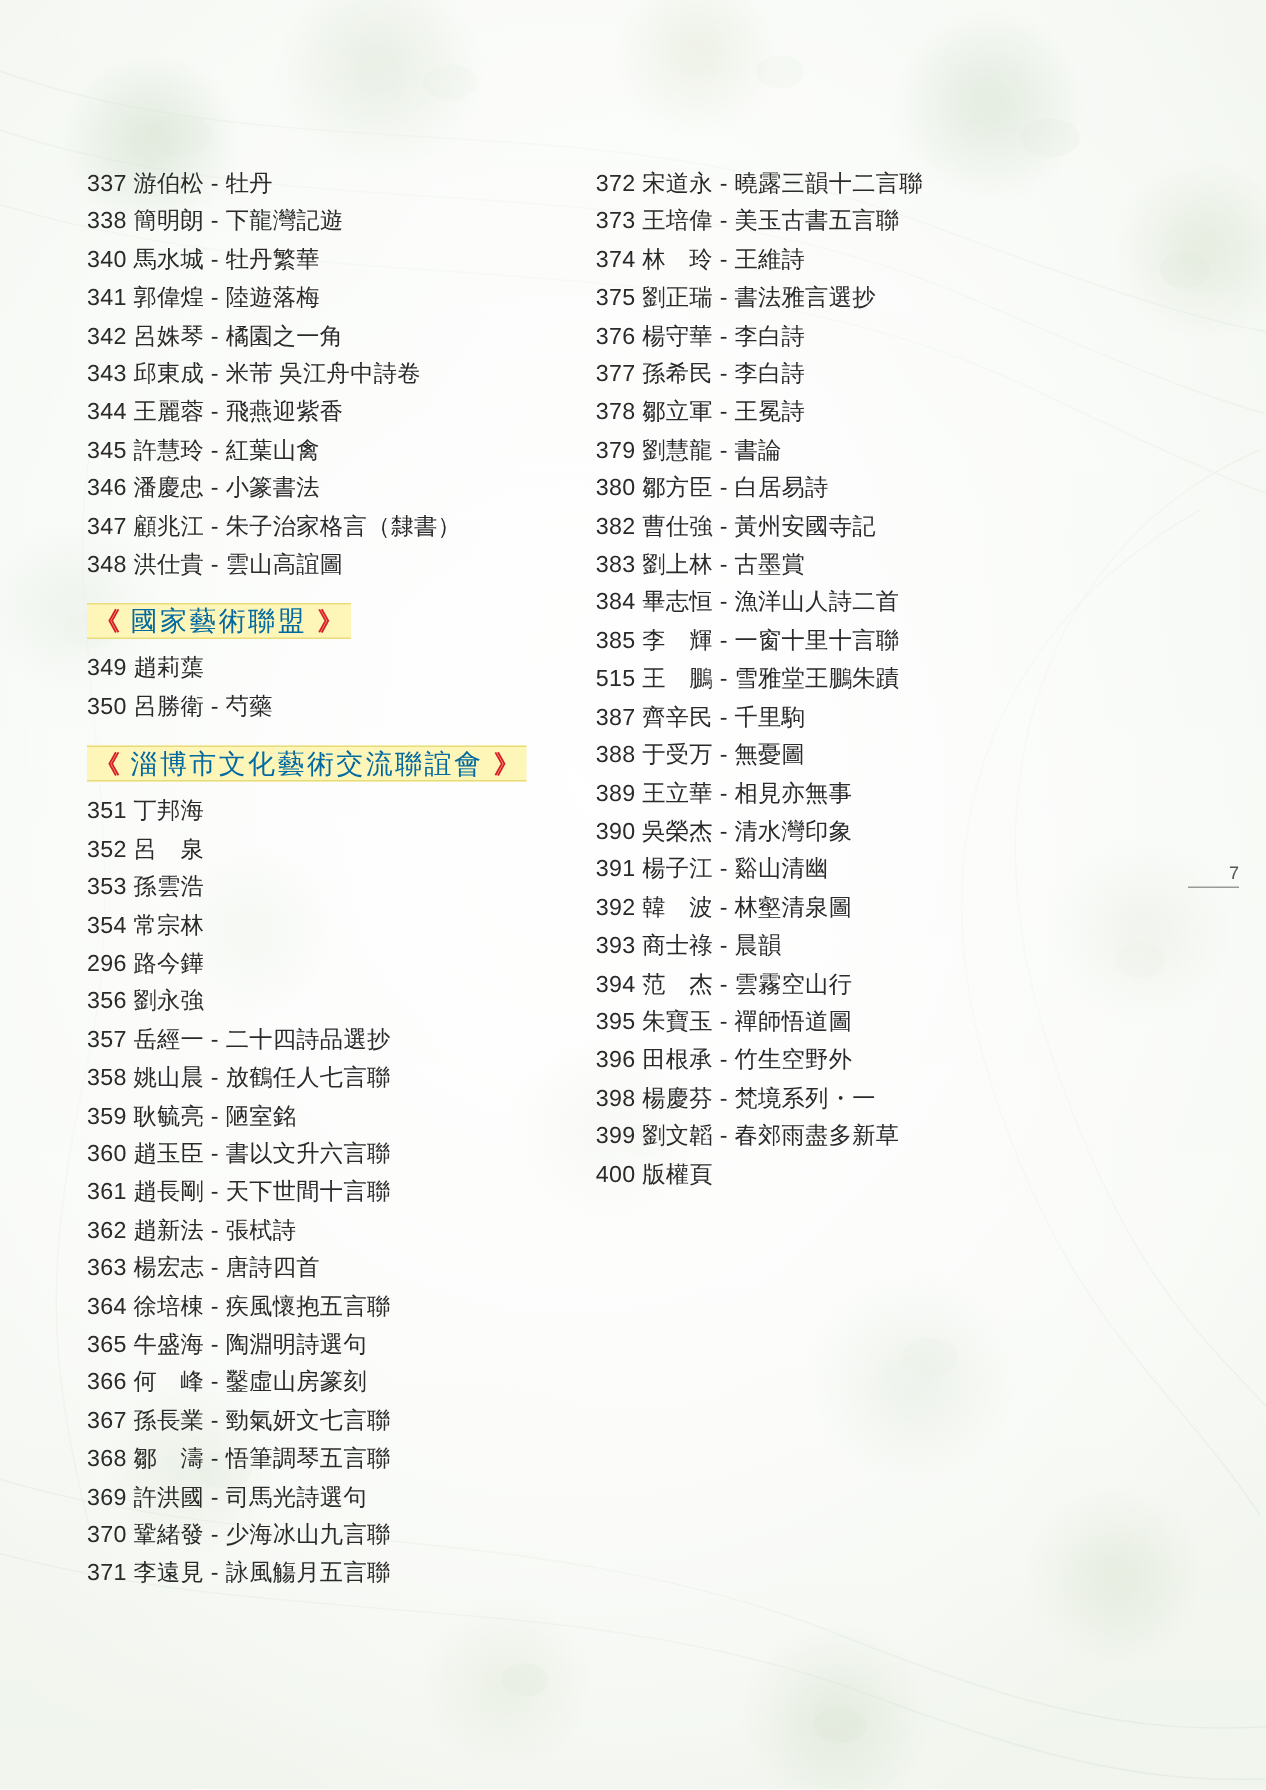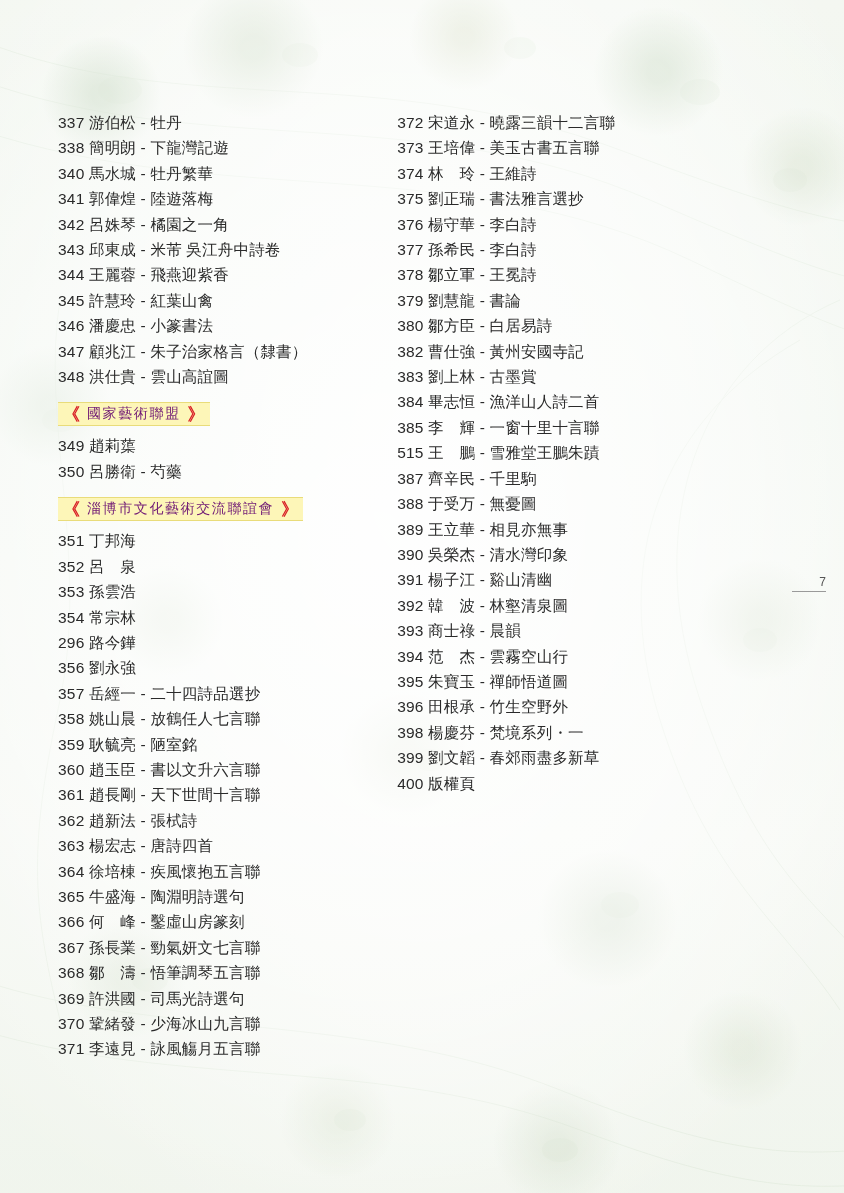--- a/index.html
+++ b/index.html
@@ -100,22 +100,22 @@
     padding: 0 2px;
   }
   .section .chev {
     color: #d81f26;
     font-size: 17px;
     font-weight: bold;
     line-height: 1;
     padding: 0 3px;
   }
   .section .stitle {
-    font-size: 14px;
-    color: #701a75;
+    font-size: 18px;
+    color: #0369a1;
     letter-spacing: 1.6px;
     padding: 0 4px;
     white-space: pre;
   }
 
   
   .folio {
     position: absolute;
     right: 18px;
     top: 575px;

